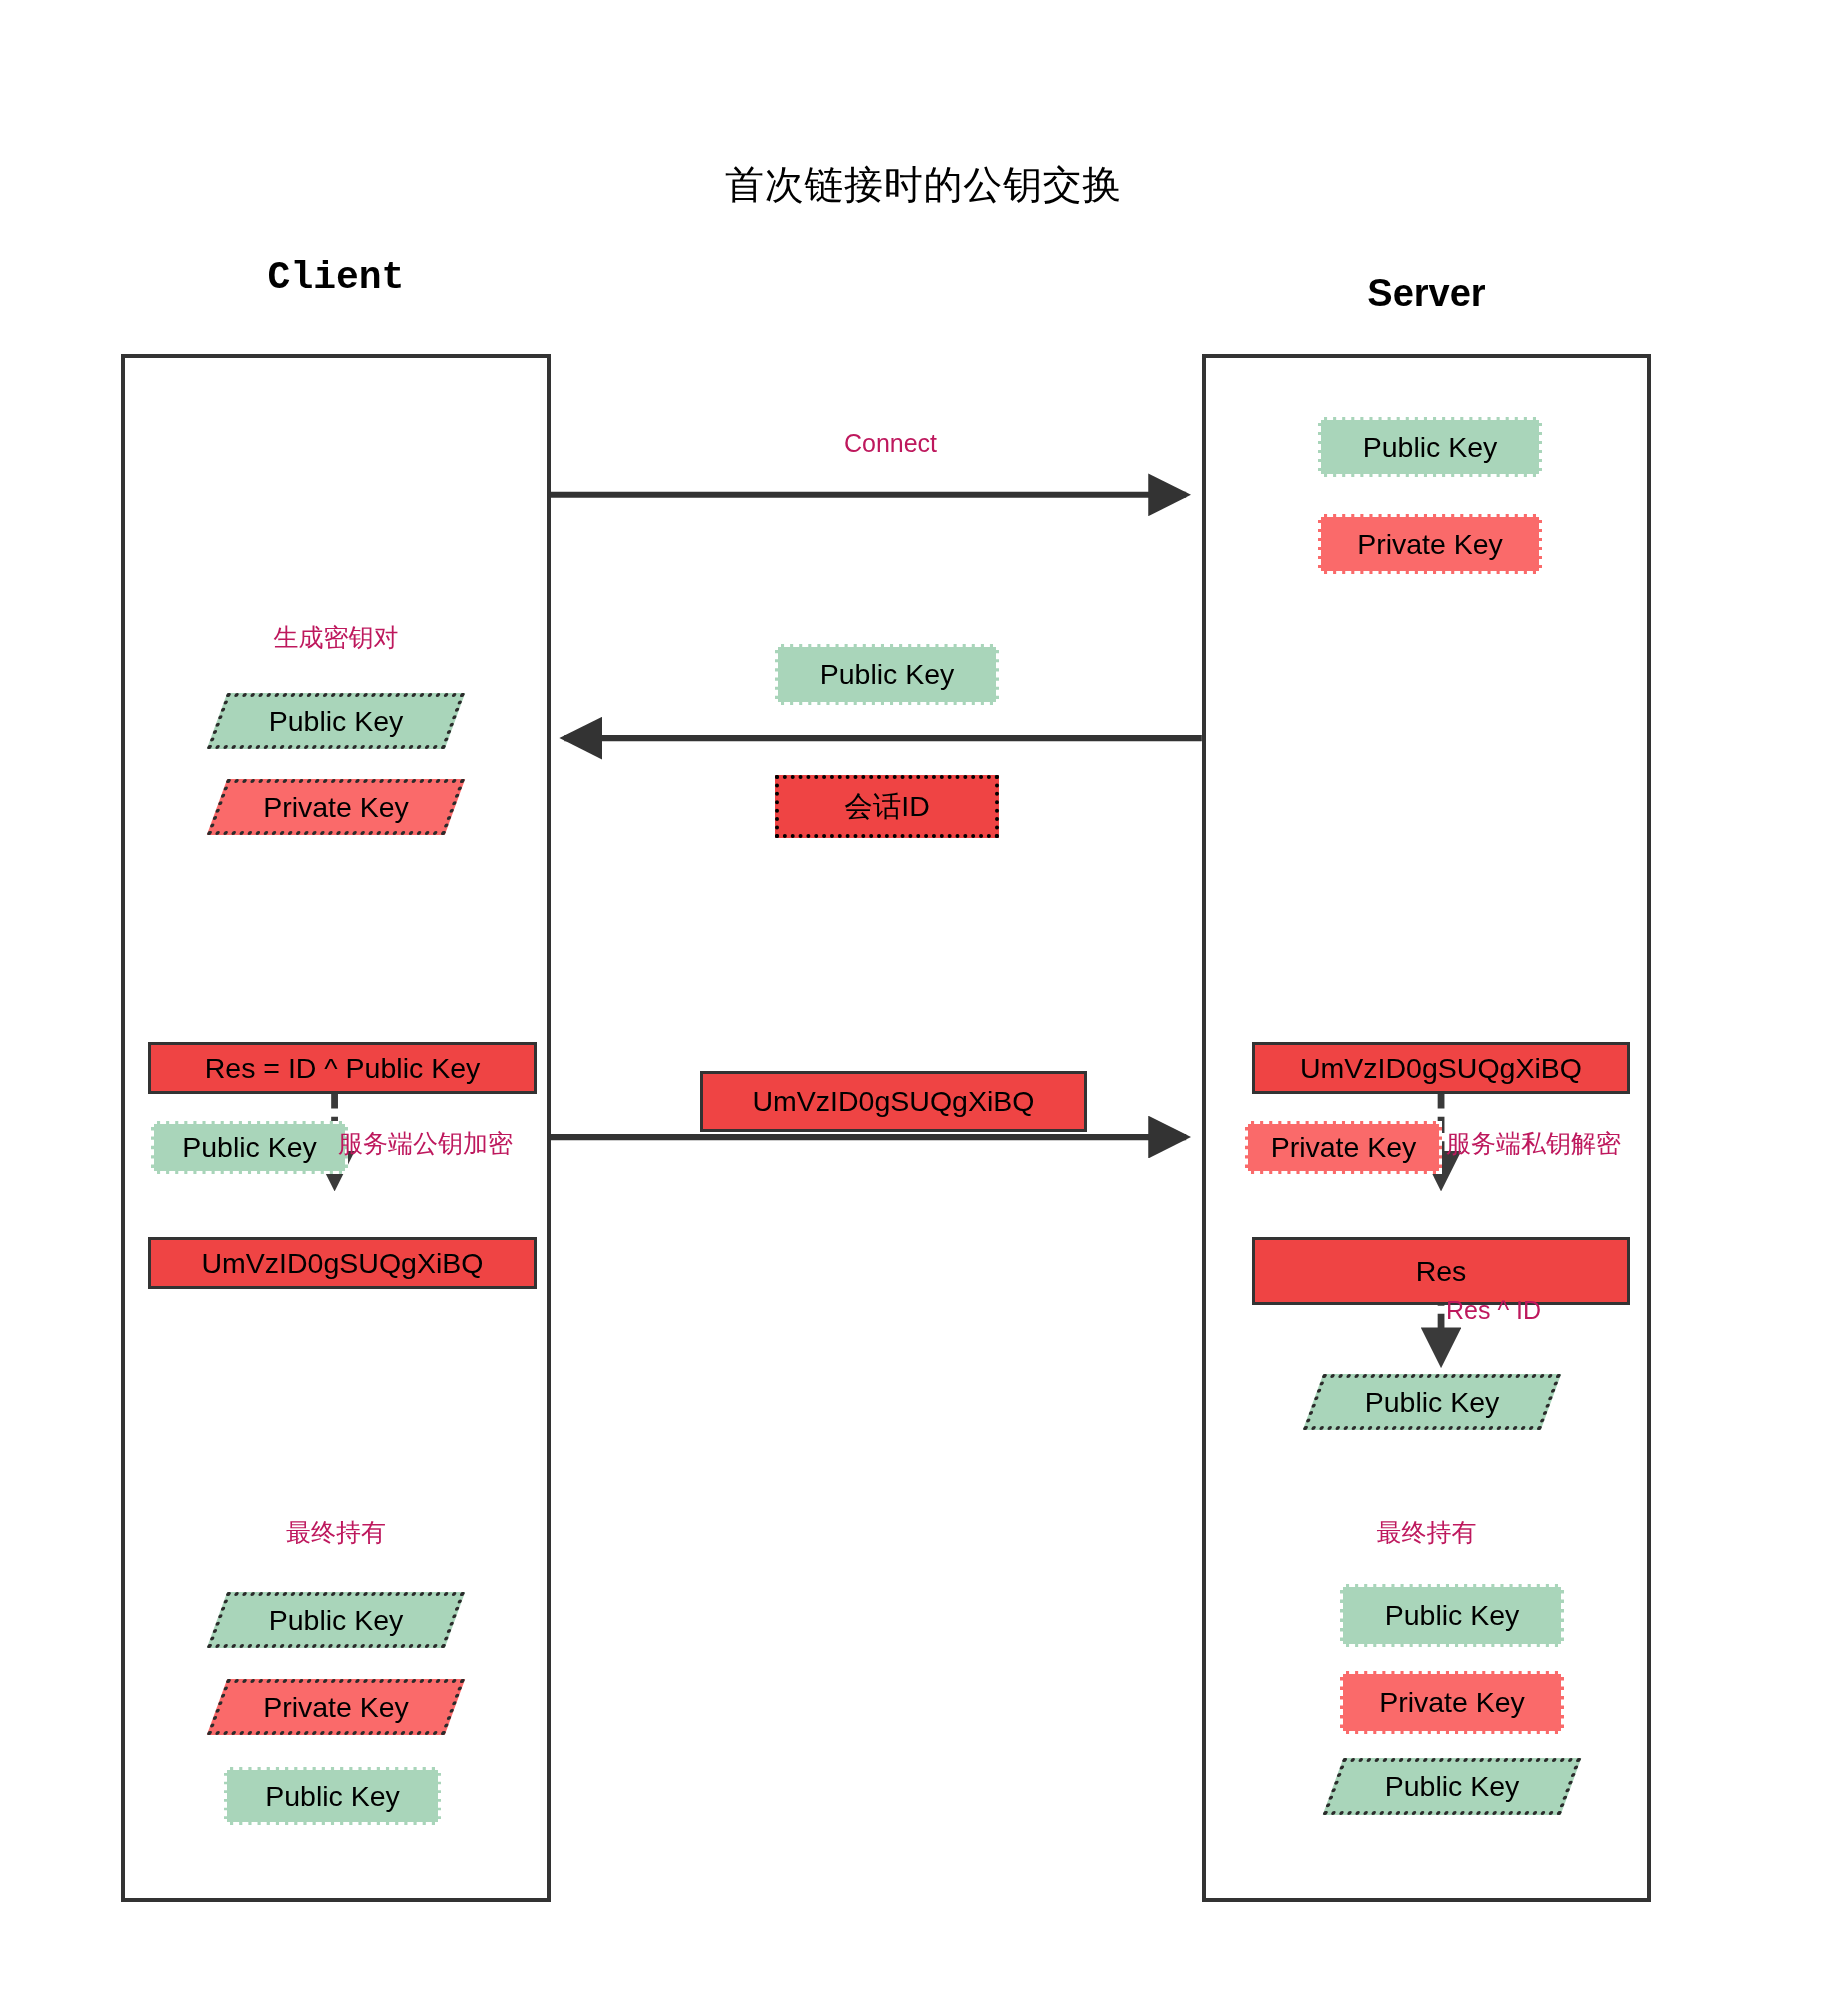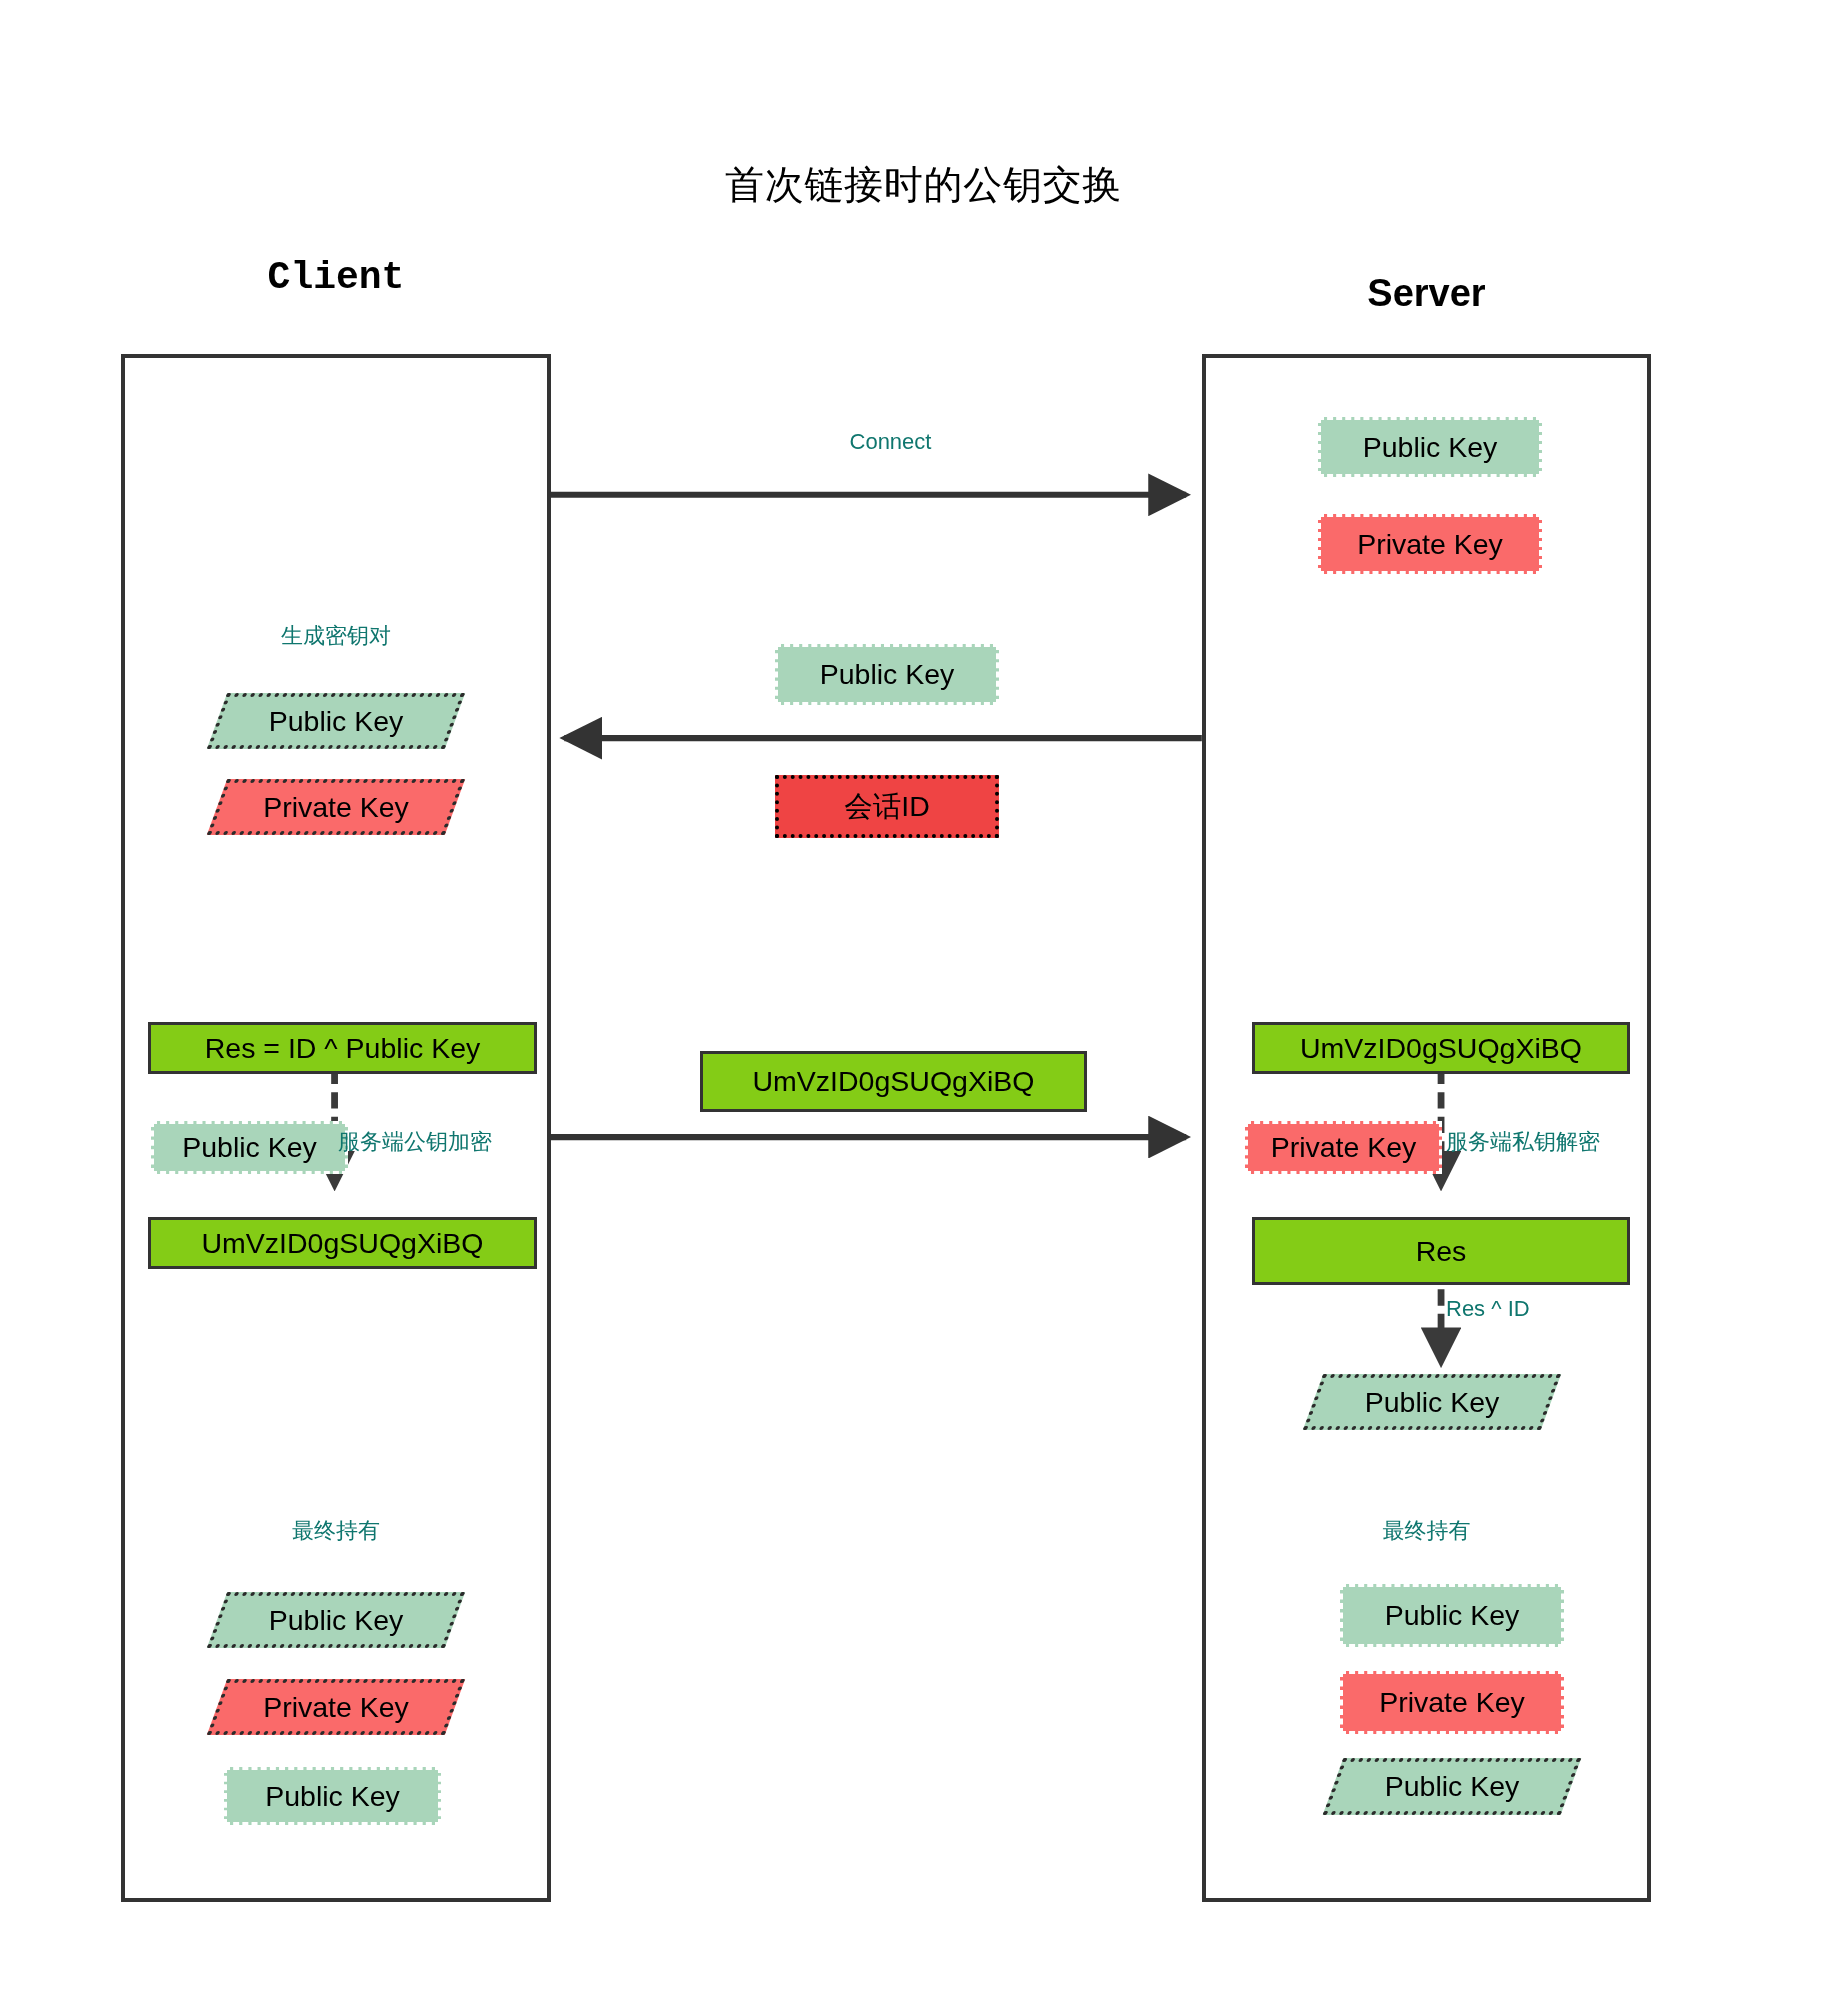--- a/index.html
+++ b/index.html
@@ -60,21 +60,21 @@
   }
   .shape-rect-solid{
     border:3.4px solid #333333;
   }
   .shape-rect-dotted{
     background:#ef4444;
     border:4.8px dotted #000000;
   }
   .fill-green{ background:#a9d5ba; }
   .fill-red{   background:#fa6a6a; }
-  .fill-blue{  background:#84cc16; }
+  .fill-blue{  background:#ef4444;margin-top:20px; }
 
   
   .para-wrap{
     position:absolute;
     display:block;
   }
   .para-wrap .skew{
     position:absolute;
     inset:0;
     transform:skewX(-20deg);
@@ -89,24 +89,24 @@
     justify-content:center;
     font-size:28.5px;
     line-height:1;
     white-space:nowrap;
     color:#000;
   }
 
   
   .plain-label{
     position:absolute;
-    font-size:22px;
+    font-size:25px;
     line-height:1;
     white-space:nowrap;
-    color:#0f766e;
+    color:#be185d;
   }
   .center-label{ text-align:center; }
 
   
   #arrows{
     position:absolute;
     left:0; top:0;
     width:1847px; height:2005px;
     pointer-events:none;
   }

